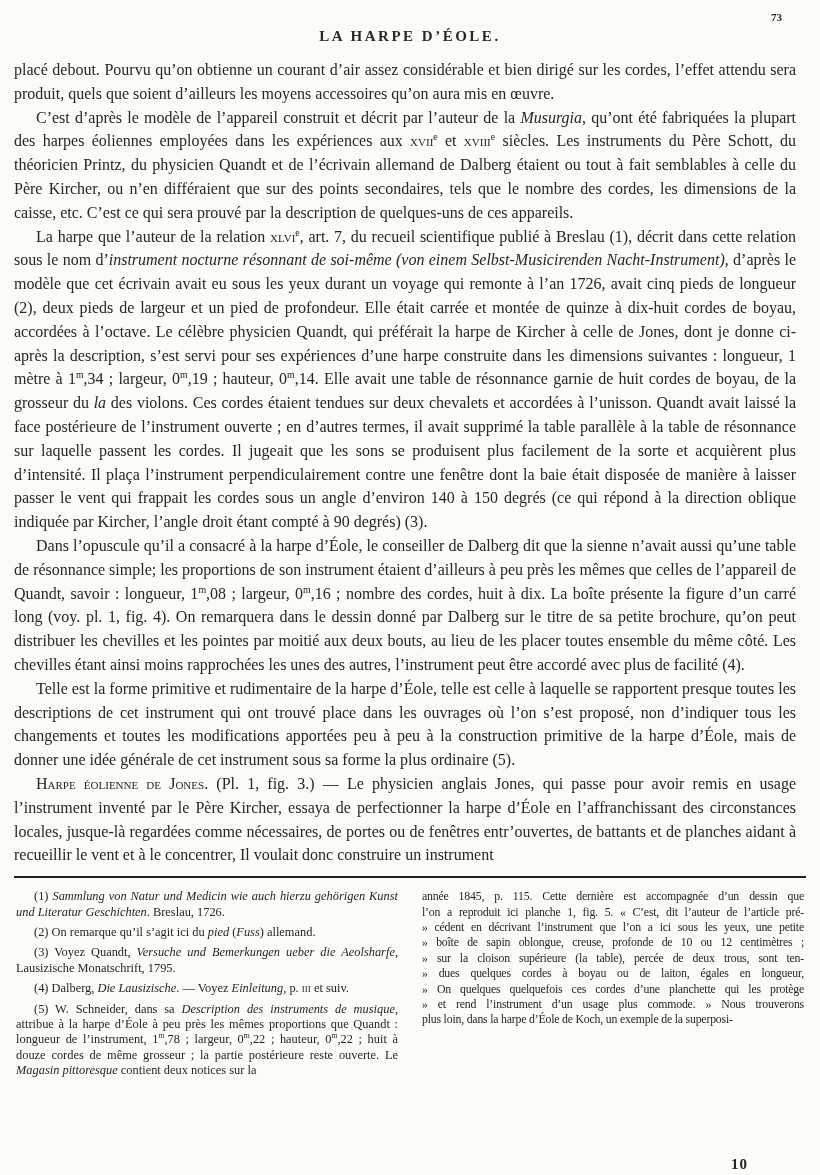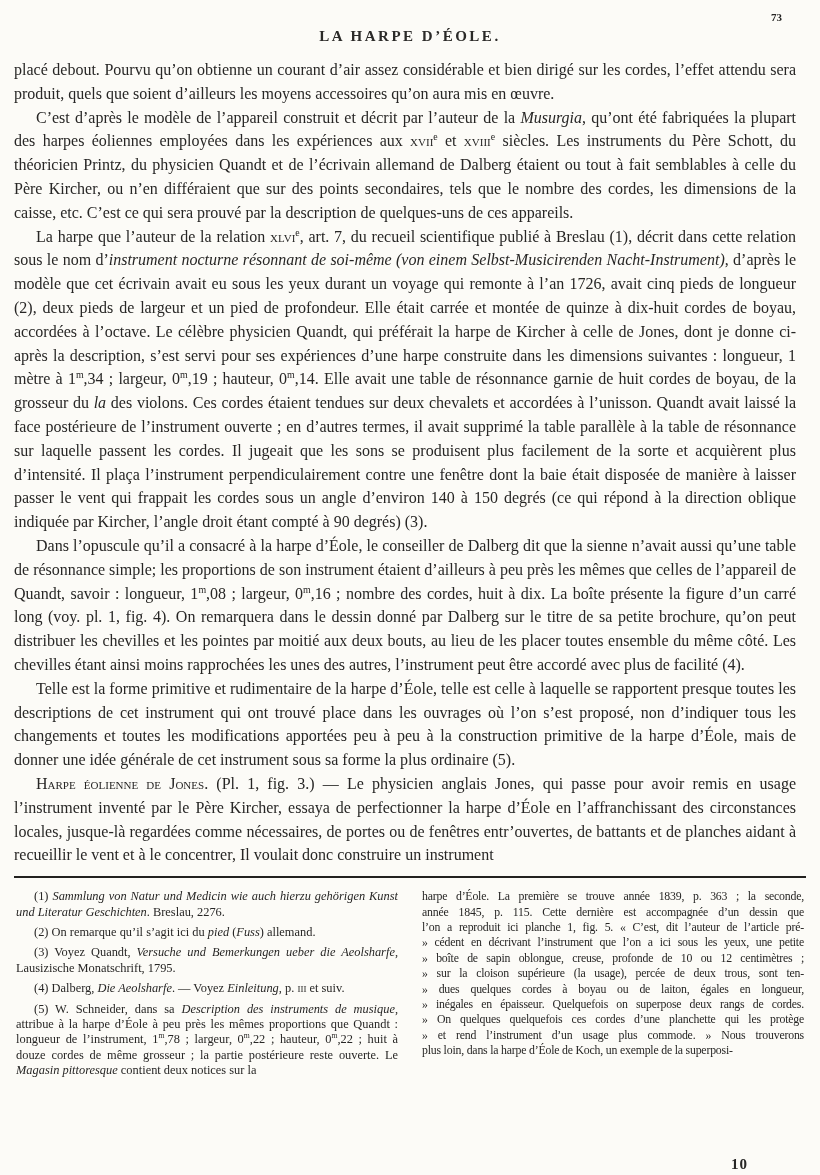--- a/index.html
+++ b/index.html
@@ -109,35 +109,33 @@
       <p class="para indent"><span class="seg-n">La harpe que l’auteur de la relation </span><span class="seg-sc">xlvi</span><span class="seg-sup">e</span><span class="seg-n">, art. 7, du recueil scientifique publié à Breslau (1), décrit dans cette relation sous le nom d’</span><span class="seg-i">instrument nocturne résonnant de soi-même (von einem Selbst-Musicirenden Nacht-Instrument)</span><span class="seg-n">, d’après le modèle que cet écrivain avait eu sous les yeux durant un voyage qui remonte à l’an 1726, avait cinq pieds de longueur (2), deux pieds de largeur et un pied de profondeur. Elle était carrée et montée de quinze à dix-huit cordes de boyau, accordées à l’octave. Le célèbre physicien Quandt, qui préférait la harpe de Kircher à celle de Jones, dont je donne ci-après la description, s’est servi pour ses expériences d’une harpe construite dans les dimensions suivantes : longueur, 1 mètre à 1</span><span class="seg-sup">m</span><span class="seg-n">,34 ; largeur, 0</span><span class="seg-sup">m</span><span class="seg-n">,19 ; hauteur, 0</span><span class="seg-sup">m</span><span class="seg-n">,14. Elle avait une table de résonnance garnie de huit cordes de boyau, de la grosseur du </span><span class="seg-i">la</span><span class="seg-n"> des violons. Ces cordes étaient tendues sur deux chevalets et accordées à l’unisson. Quandt avait laissé la face postérieure de l’instrument ouverte ; en d’autres termes, il avait supprimé la table parallèle à la table de résonnance sur laquelle passent les cordes. Il jugeait que les sons se produisent plus facilement de la sorte et acquièrent plus d’intensité. Il plaça l’instrument perpendiculairement contre une fenêtre dont la baie était disposée de manière à laisser passer le vent qui frappait les cordes sous un angle d’environ 140 à 150 degrés (ce qui répond à la direction oblique indiquée par Kircher, l’angle droit étant compté à 90 degrés) (3).</span></p>
       <p class="para indent"><span class="seg-n">Dans l’opuscule qu’il a consacré à la harpe d’Éole, le conseiller de Dalberg dit que la sienne n’avait aussi qu’une table de résonnance simple; les proportions de son instrument étaient d’ailleurs à peu près les mêmes que celles de l’appareil de Quandt, savoir : longueur, 1</span><span class="seg-sup">m</span><span class="seg-n">,08 ; largeur, 0</span><span class="seg-sup">m</span><span class="seg-n">,16 ; nombre des cordes, huit à dix. La boîte présente la figure d’un carré long (voy. pl. 1, fig. 4). On remarquera dans le dessin donné par Dalberg sur le titre de sa petite brochure, qu’on peut distribuer les chevilles et les pointes par moitié aux deux bouts, au lieu de les placer toutes ensemble du même côté. Les chevilles étant ainsi moins rapprochées les unes des autres, l’instrument peut être accordé avec plus de facilité (4).</span></p>
       <p class="para indent"><span class="seg-n">Telle est la forme primitive et rudimentaire de la harpe d’Éole, telle est celle à laquelle se rapportent presque toutes les descriptions de cet instrument qui ont trouvé place dans les ouvrages où l’on s’est proposé, non d’indiquer tous les changements et toutes les modifications apportées peu à peu à la construction primitive de la harpe d’Éole, mais de donner une idée générale de cet instrument sous sa forme la plus ordinaire (5).</span></p>
       <p class="para indent"><span class="seg-sc">Harpe éolienne de Jones.</span><span class="seg-n"> (Pl. 1, fig. 3.) — Le physicien anglais Jones, qui passe pour avoir remis en usage l’instrument inventé par le Père Kircher, essaya de perfectionner la harpe d’Éole en l’affranchissant des circonstances locales, jusque-là regardées comme nécessaires, de portes ou de fenêtres entr’ouvertes, de battants et de planches aidant à recueillir le vent et à le concentrer, Il voulait donc construire un instrument</span></p>
     </main>
 
   <hr class="footnote-rule" style="border-top-color: rgb(34, 33, 31);">
 
   <section class="footnotes">
     <div class="fn-col fn-left">
-        <p class="para indent"><span class="seg-n">(1) </span><span class="seg-i">Sammlung von Natur und Medicin wie auch hierzu gehörigen Kunst und Literatur Geschichten</span><span class="seg-n">. Breslau, 2276.</span></p>
+        <p class="para indent"><span class="seg-n">(1) </span><span class="seg-i">Sammlung von Natur und Medicin wie auch hierzu gehörigen Kunst und Literatur Geschichten</span><span class="seg-n">. Breslau, 1726.</span></p>
         <p class="para indent"><span class="seg-n">(2) On remarque qu’il s’agit ici du </span><span class="seg-i">pied</span><span class="seg-n"> (</span><span class="seg-i">Fuss</span><span class="seg-n">) allemand.</span></p>
         <p class="para indent"><span class="seg-n">(3) Voyez Quandt, </span><span class="seg-i">Versuche und Bemerkungen ueber die Aeolsharfe</span><span class="seg-n">, Lausizische Monatschrift, 1795.</span></p>
-        <p class="para indent"><span class="seg-n">(4) Dalberg, </span><span class="seg-i">Die Aeolsharfe</span><span class="seg-n">. — Voyez </span><span class="seg-i">Einleitung</span><span class="seg-n">, p. </span><span class="seg-sc">iii</span><span class="seg-n"> et suiv.</span></p>
+        <p class="para indent"><span class="seg-n">(4) Dalberg, </span><span class="seg-i">Die Lausizische</span><span class="seg-n">. — Voyez </span><span class="seg-i">Einleitung</span><span class="seg-n">, p. </span><span class="seg-sc">iii</span><span class="seg-n"> et suiv.</span></p>
         <p class="para indent"><span class="seg-n">(5) W. Schneider, dans sa </span><span class="seg-i">Description des instruments de musique</span><span class="seg-n">, attribue à la harpe d’Éole à peu près les mêmes proportions que Quandt : longueur de l’instrument, 1</span><span class="seg-sup">m</span><span class="seg-n">,78 ; largeur, 0</span><span class="seg-sup">m</span><span class="seg-n">,22 ; hauteur, 0</span><span class="seg-sup">m</span><span class="seg-n">,22 ; huit à douze cordes de même grosseur ; la partie postérieure reste ouverte. Le </span><span class="seg-i">Magasin pittoresque</span><span class="seg-n"> contient deux notices sur la</span></p>
       </div>
     <div class="fn-col fn-right">
-        <div class="fline">harpe d’Éole. La première se trouve année 1839, p. 363 ; la seconde,</div>
         <div class="fline">année 1845, p. 115. Cette dernière est accompagnée d’un dessin que</div>
         <div class="fline">l’on a reproduit ici planche 1, fig. 5. « C’est, dit l’auteur de l’article pré-</div>
         <div class="fline">» cédent en décrivant l’instrument que l’on a ici sous les yeux, une petite</div>
         <div class="fline">» boîte de sapin oblongue, creuse, profonde de 10 ou 12 centimètres ;</div>
-        <div class="fline">» sur la cloison supérieure (la usage), percée de deux trous, sont ten-</div>
+        <div class="fline">» sur la cloison supérieure (la table), percée de deux trous, sont ten-</div>
         <div class="fline">» dues quelques cordes à boyau ou de laiton, égales en longueur,</div>
-        <div class="fline">» inégales en épaisseur. Quelquefois on superpose deux rangs de cordes.</div>
         <div class="fline">» On quelques quelquefois ces cordes d’une planchette qui les protège</div>
         <div class="fline">» et rend l’instrument d’un usage plus commode. » Nous trouverons</div>
         <div class="fline">plus loin, dans la harpe d’Éole de Koch, un exemple de la superposi-</div>
       </div>
   </section>
 
   <div class="signature-mark">10</div>
 
 </div>
 

